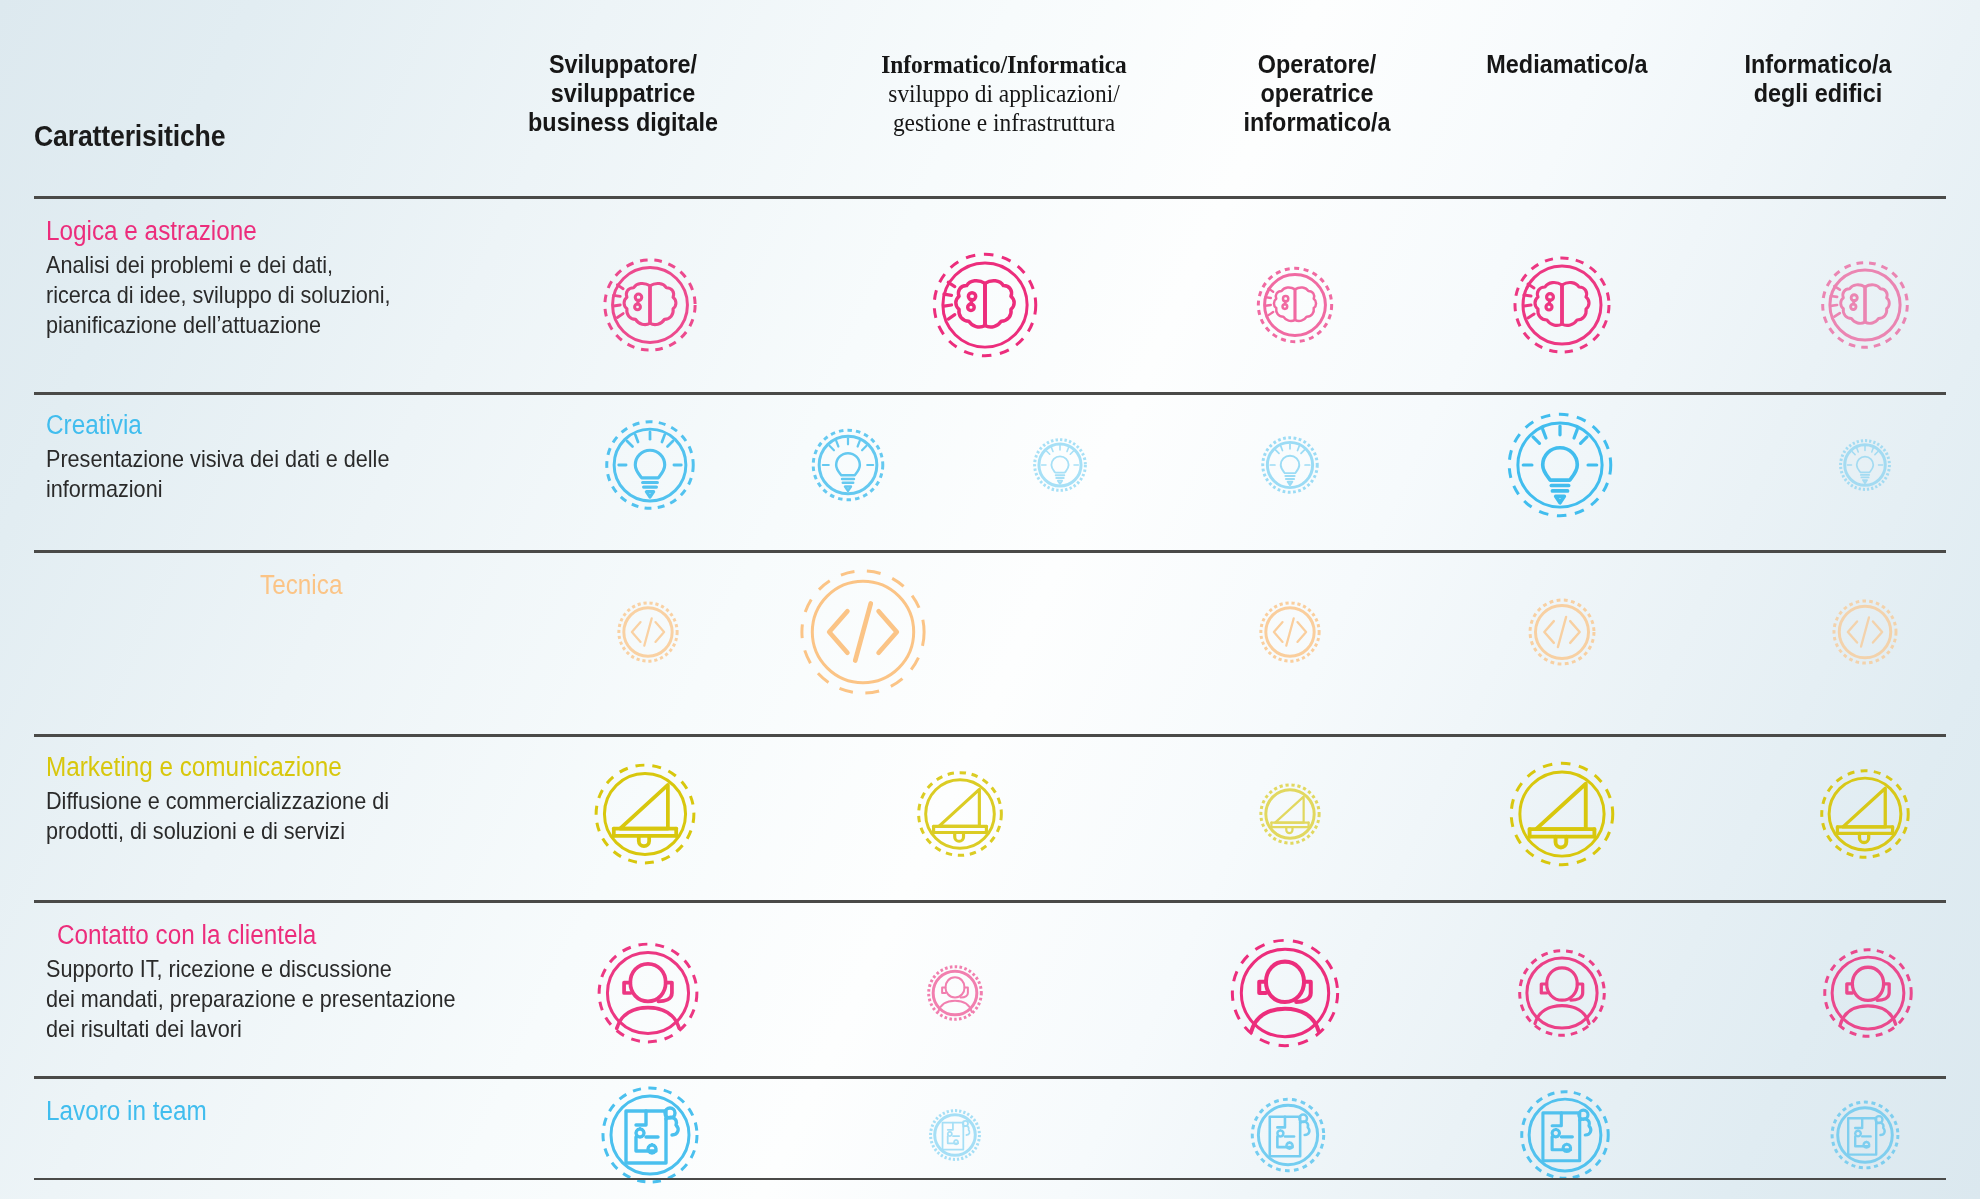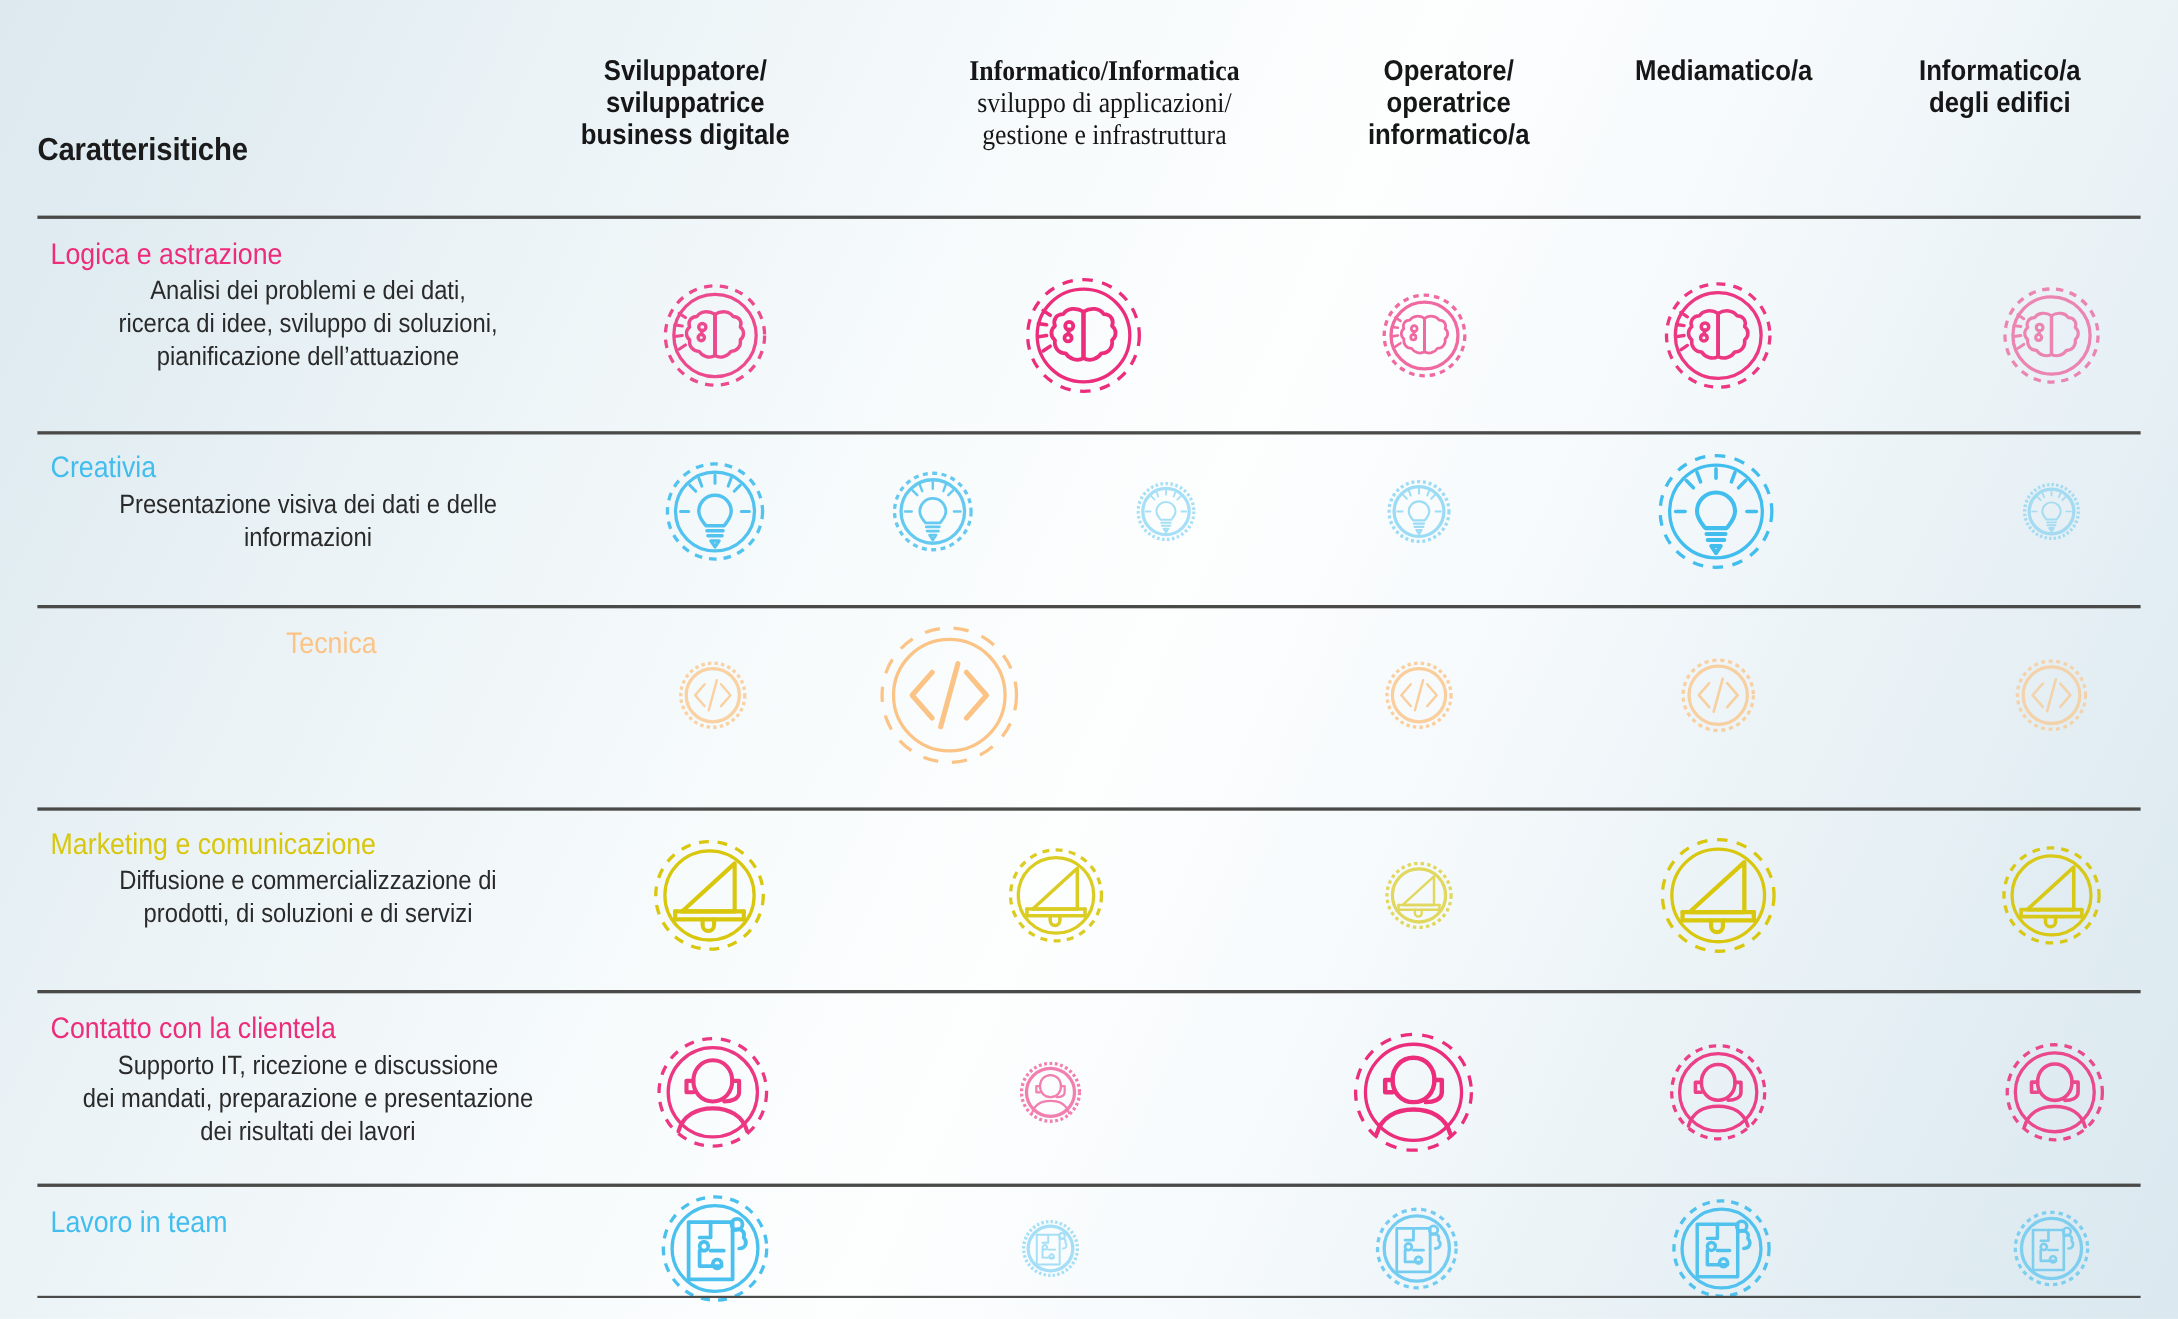--- a/index.html
+++ b/index.html
@@ -78,21 +78,20 @@
     font-stretch: condensed;
     white-space: nowrap;
   }
   .row-title span { display: inline-block; transform: scaleX(0.9); transform-origin: left center; }
   .row-desc {
     font-size: 24px;
     color: #2a2a2a;
     line-height: 1.26;
     font-stretch: condensed;
     margin-top: 2px;
-    text-align: center;
   }
   .row-desc span { display: block; transform: scaleX(0.9); transform-origin: left center; white-space: nowrap;}
 
   
   .badge {
     position: absolute;
     transform: translate(-50%, -50%);
   }
   .badge svg { display: block; width: 100%; height: 100%; }
 </style>
@@ -508,21 +507,21 @@
       <path d="M72 22 L26 64 L72 64 Z"></path>
       <line x1="20" y1="64" x2="80" y2="64"></line>
       <line x1="20" y1="64" x2="20" y2="71"></line>
       <line x1="80" y1="64" x2="80" y2="71"></line>
       <line x1="20" y1="71" x2="80" y2="71"></line>
       <path d="M44 71 L44 76 A5 5 0 0 0 54 76 L54 71"></path>
     </g>
         </svg>
       </div>
       <div class="row-label" style="top: 920px;">
-        <div class="row-title" style="color: rgb(236, 45, 124);"><span>Contatto con la clientela</span></div>
+        <div class="row-title" style="color: rgb(236, 45, 124); margin-left: 11px;"><span>Contatto con la clientela</span></div>
         <div class="row-desc">
           <span>Supporto IT, ricezione e discussione</span>
           <span>dei mandati, preparazione e presentazione</span>
           <span>dei risultati dei lavori</span>
         </div>
       </div>
       <div class="badge" style="width: 104px; height: 104px; left: 648px; top: 993px; opacity: 0.95; color: rgb(236, 45, 124);">
         <svg viewBox="0 0 100 100" xmlns="http://www.w3.org/2000/svg">
           <circle cx="50" cy="50" r="47" fill="none" stroke="currentColor" stroke-width="2.875" stroke-dasharray="8.58 7.722" stroke-linecap="butt"></circle>
           <circle cx="50" cy="50" r="39" fill="none" stroke="currentColor" stroke-width="2.875"></circle>

